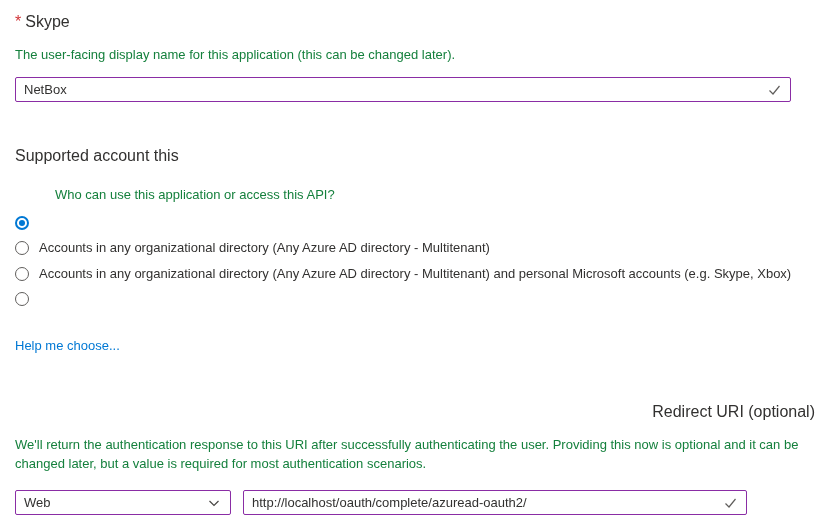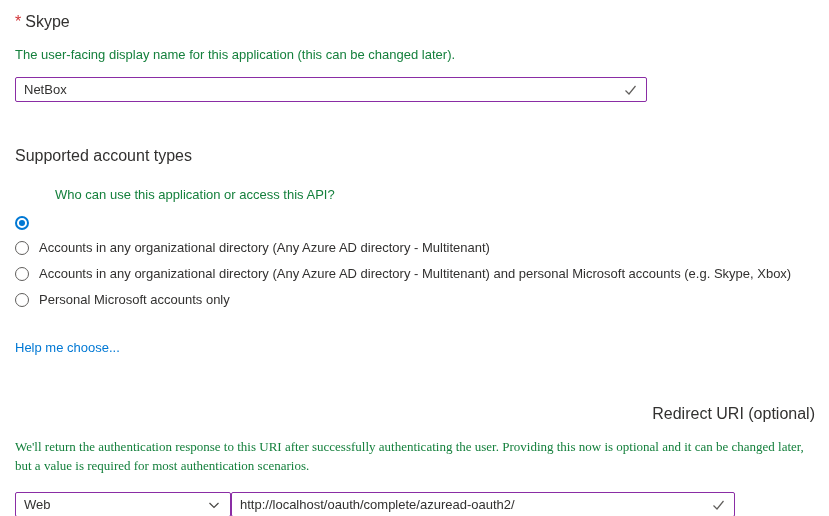--- a/index.html
+++ b/index.html
@@ -24,21 +24,21 @@
   }
   .desc {
     font-size: 13px;
     line-height: 19px;
     color: #15803d;
   }
   .name-desc { margin-top: 13px; }
   .input-wrap {
     position: relative;
   }
-  .name-input-wrap { margin-top: 13px; width: 632px; }
+  .name-input-wrap { margin-top: 13px; width: 776px; }
   input.text-input {
     width: 100%;
     height: 25px;
     border: 1px solid #8a2da5;
     border-radius: 2px;
     font-family: "Liberation Sans", sans-serif;
     font-size: 13px;
     color: #323130;
     padding: 0 30px 0 8px;
     outline: none;
@@ -93,24 +93,25 @@
   }
   .help-link {
     display: inline-block;
     margin-top: 22px;
     font-size: 13px;
     color: #0078d4;
     text-decoration: none;
     cursor: pointer;
   }
   .redirect-title { margin-top: 48px; text-align: right; }
-  .redirect-desc { margin-top: 13px; max-width: 800px; font-family: Liberation Serif, serif; }
+  .redirect-desc { margin-top: 13px; max-width: 800px; }
   .redirect-row {
     margin-top: 17px;
     display: flex;
+    gap: 12px;
     align-items: center;
   }
   .platform-select {
     position: relative;
     width: 216px;
     height: 25px;
     border: 1px solid #8a2da5;
     border-radius: 2px;
     display: flex;
     align-items: center;
@@ -137,39 +138,38 @@
 <div class="input-wrap name-input-wrap">
   <input class="text-input" type="text" value="NetBox" style="">
   <span class="input-icon">
     <svg width="15" height="15" viewBox="0 0 15 15">
         <path d="M2.5 8 L6 11.5 L12.5 3.5" fill="none" stroke="#605e5c" stroke-width="1.2"></path>
       </svg>
   </span>
 </div>
 
 
-<div class="section-title account-title">Supported account types</div>
+<div class="section-title account-title">Supported account this</div>
 
 <div class="desc question">Who can use this application or access this API?</div>
 
 <div class="radio-group">
   <div class="radio-row selected">
     <span class="radio-circle"></span>
   </div>
   <div class="radio-row">
     <span class="radio-circle"></span>
     <span class="radio-label">Accounts in any organizational directory (Any Azure AD directory - Multitenant)</span>
   </div>
   <div class="radio-row">
     <span class="radio-circle"></span>
     <span class="radio-label">Accounts in any organizational directory (Any Azure AD directory - Multitenant) and personal Microsoft accounts (e.g. Skype, Xbox)</span>
   </div>
   <div class="radio-row">
     <span class="radio-circle"></span>
-    <span class="radio-label">Personal Microsoft accounts only</span>
   </div>
 </div>
 
 <a class="help-link">Help me choose...</a>
 
 
 <div class="section-title redirect-title">Redirect URI (optional)</div>
 
 <div class="desc redirect-desc">We'll return the authentication response to this URI after successfully authenticating the user. Providing this now is optional and it can be changed later, but a value is required for most authentication scenarios.</div>
 

